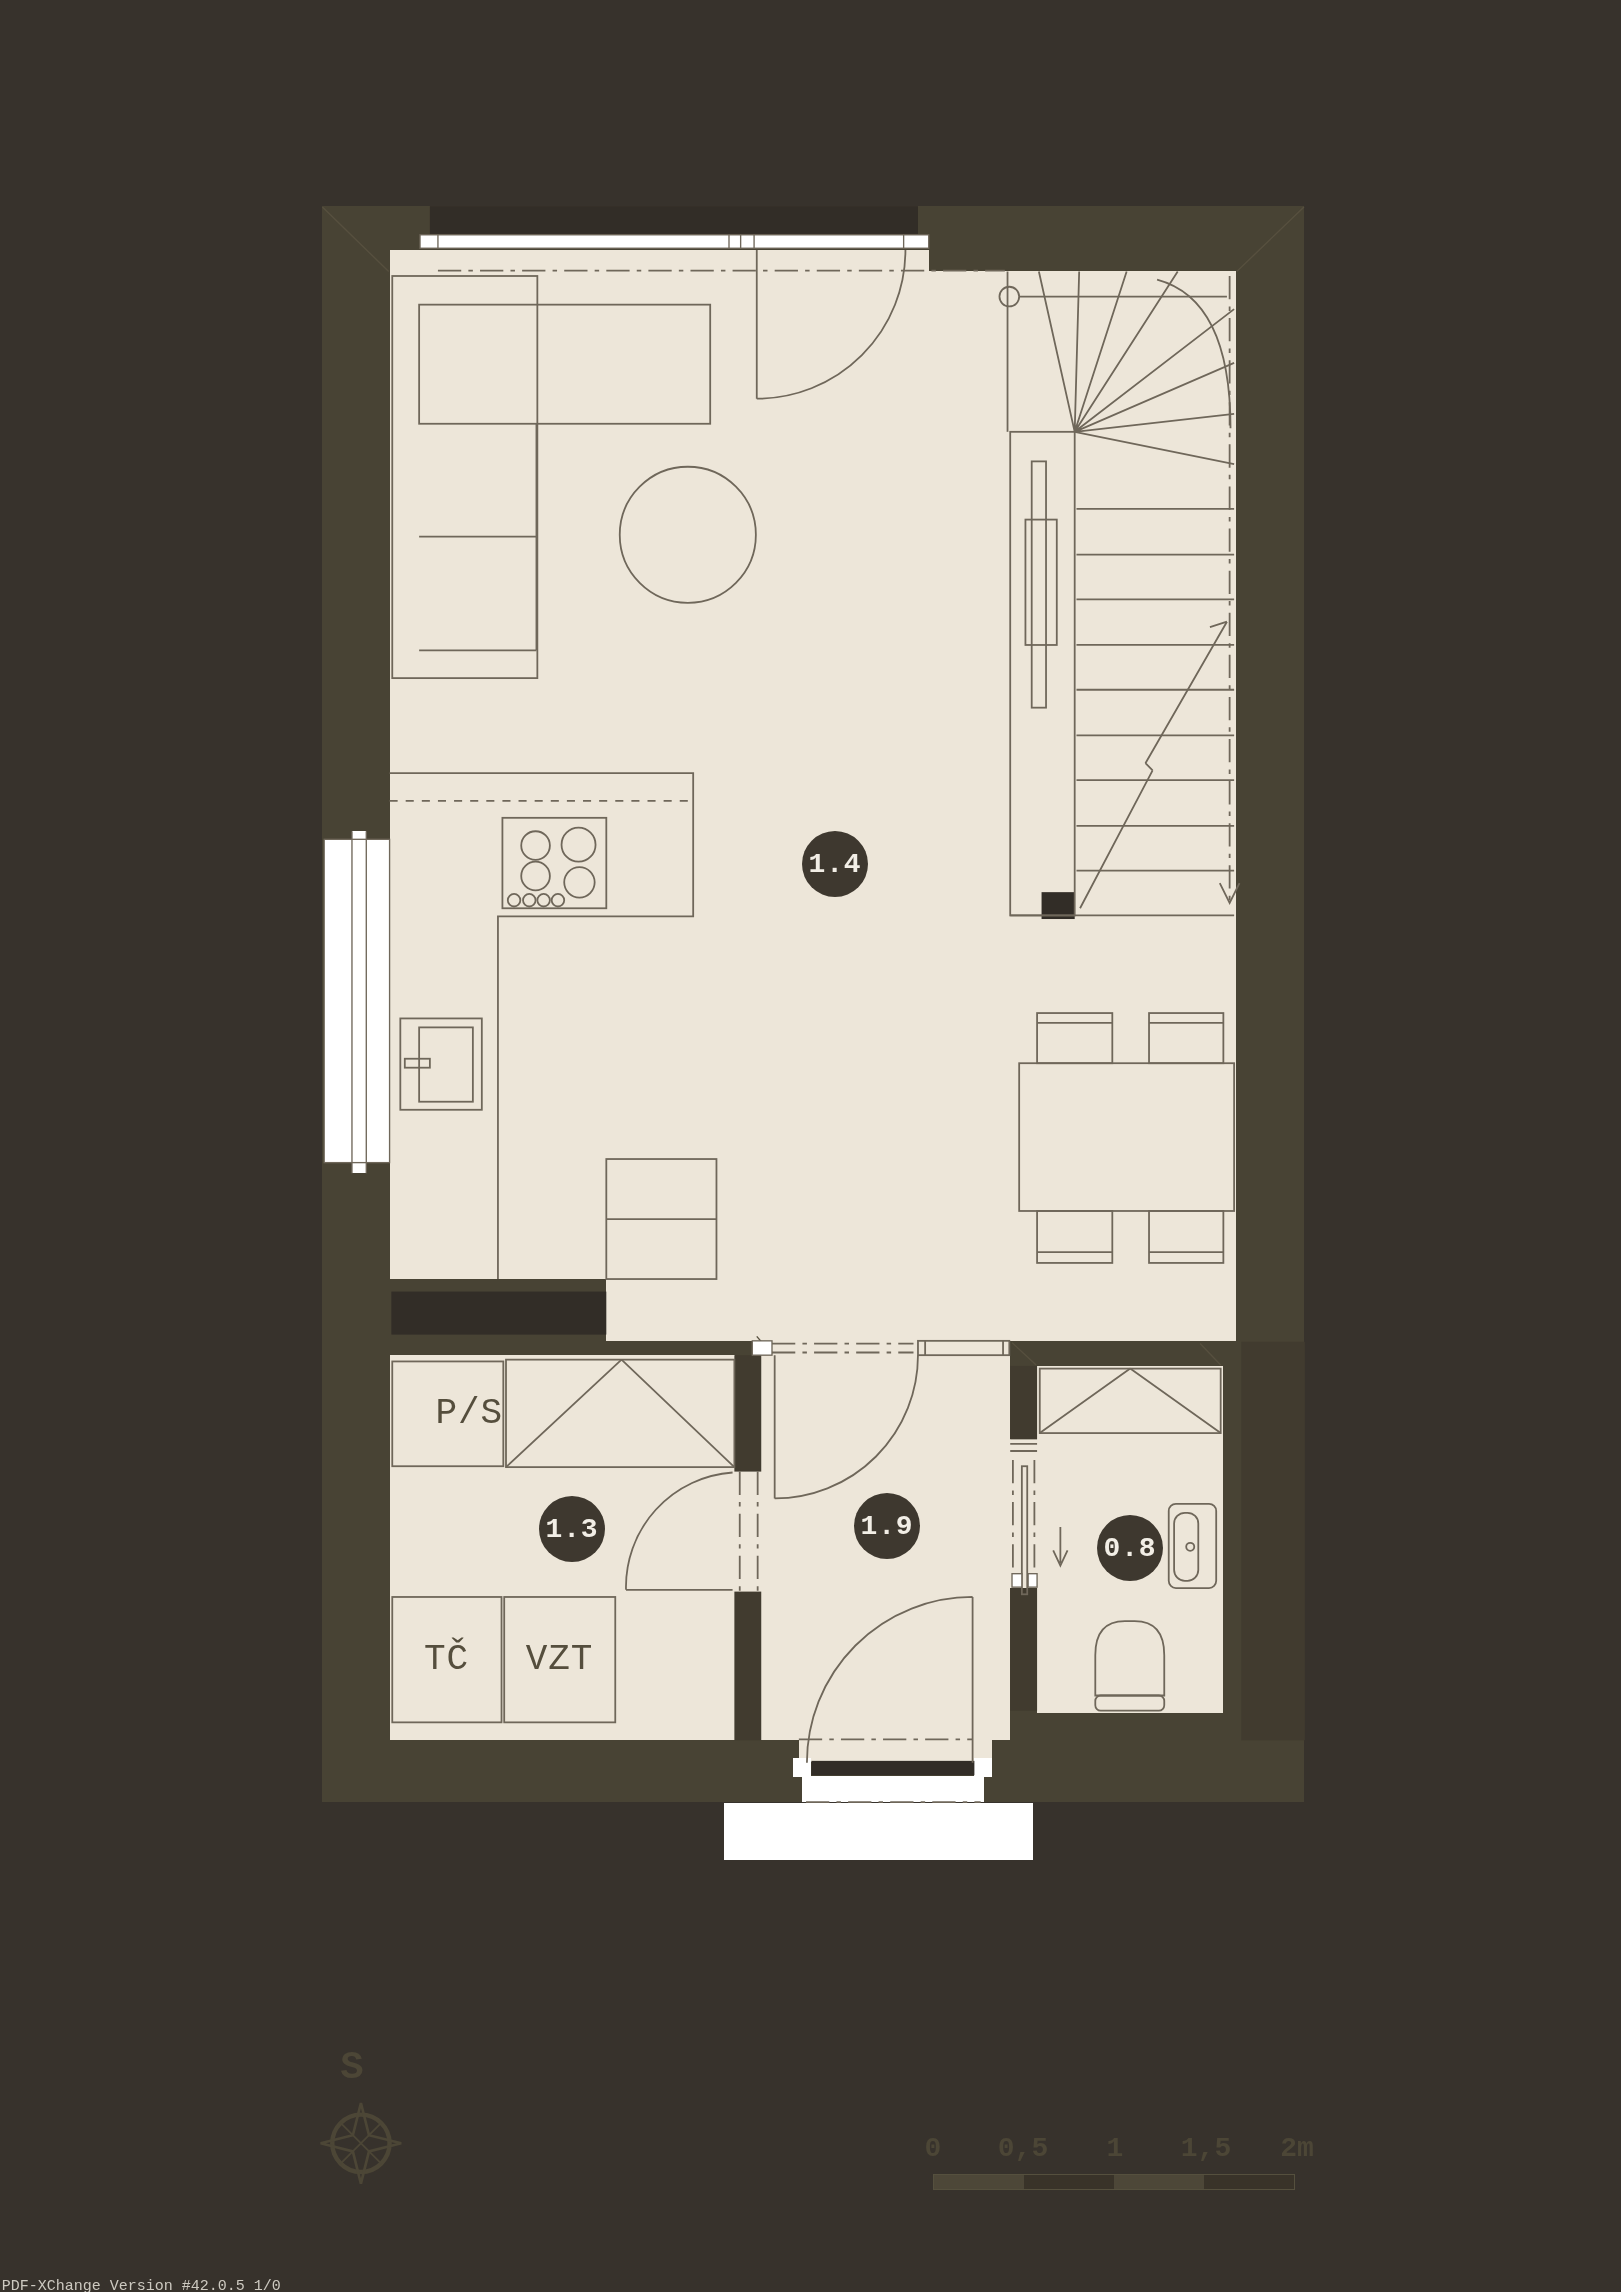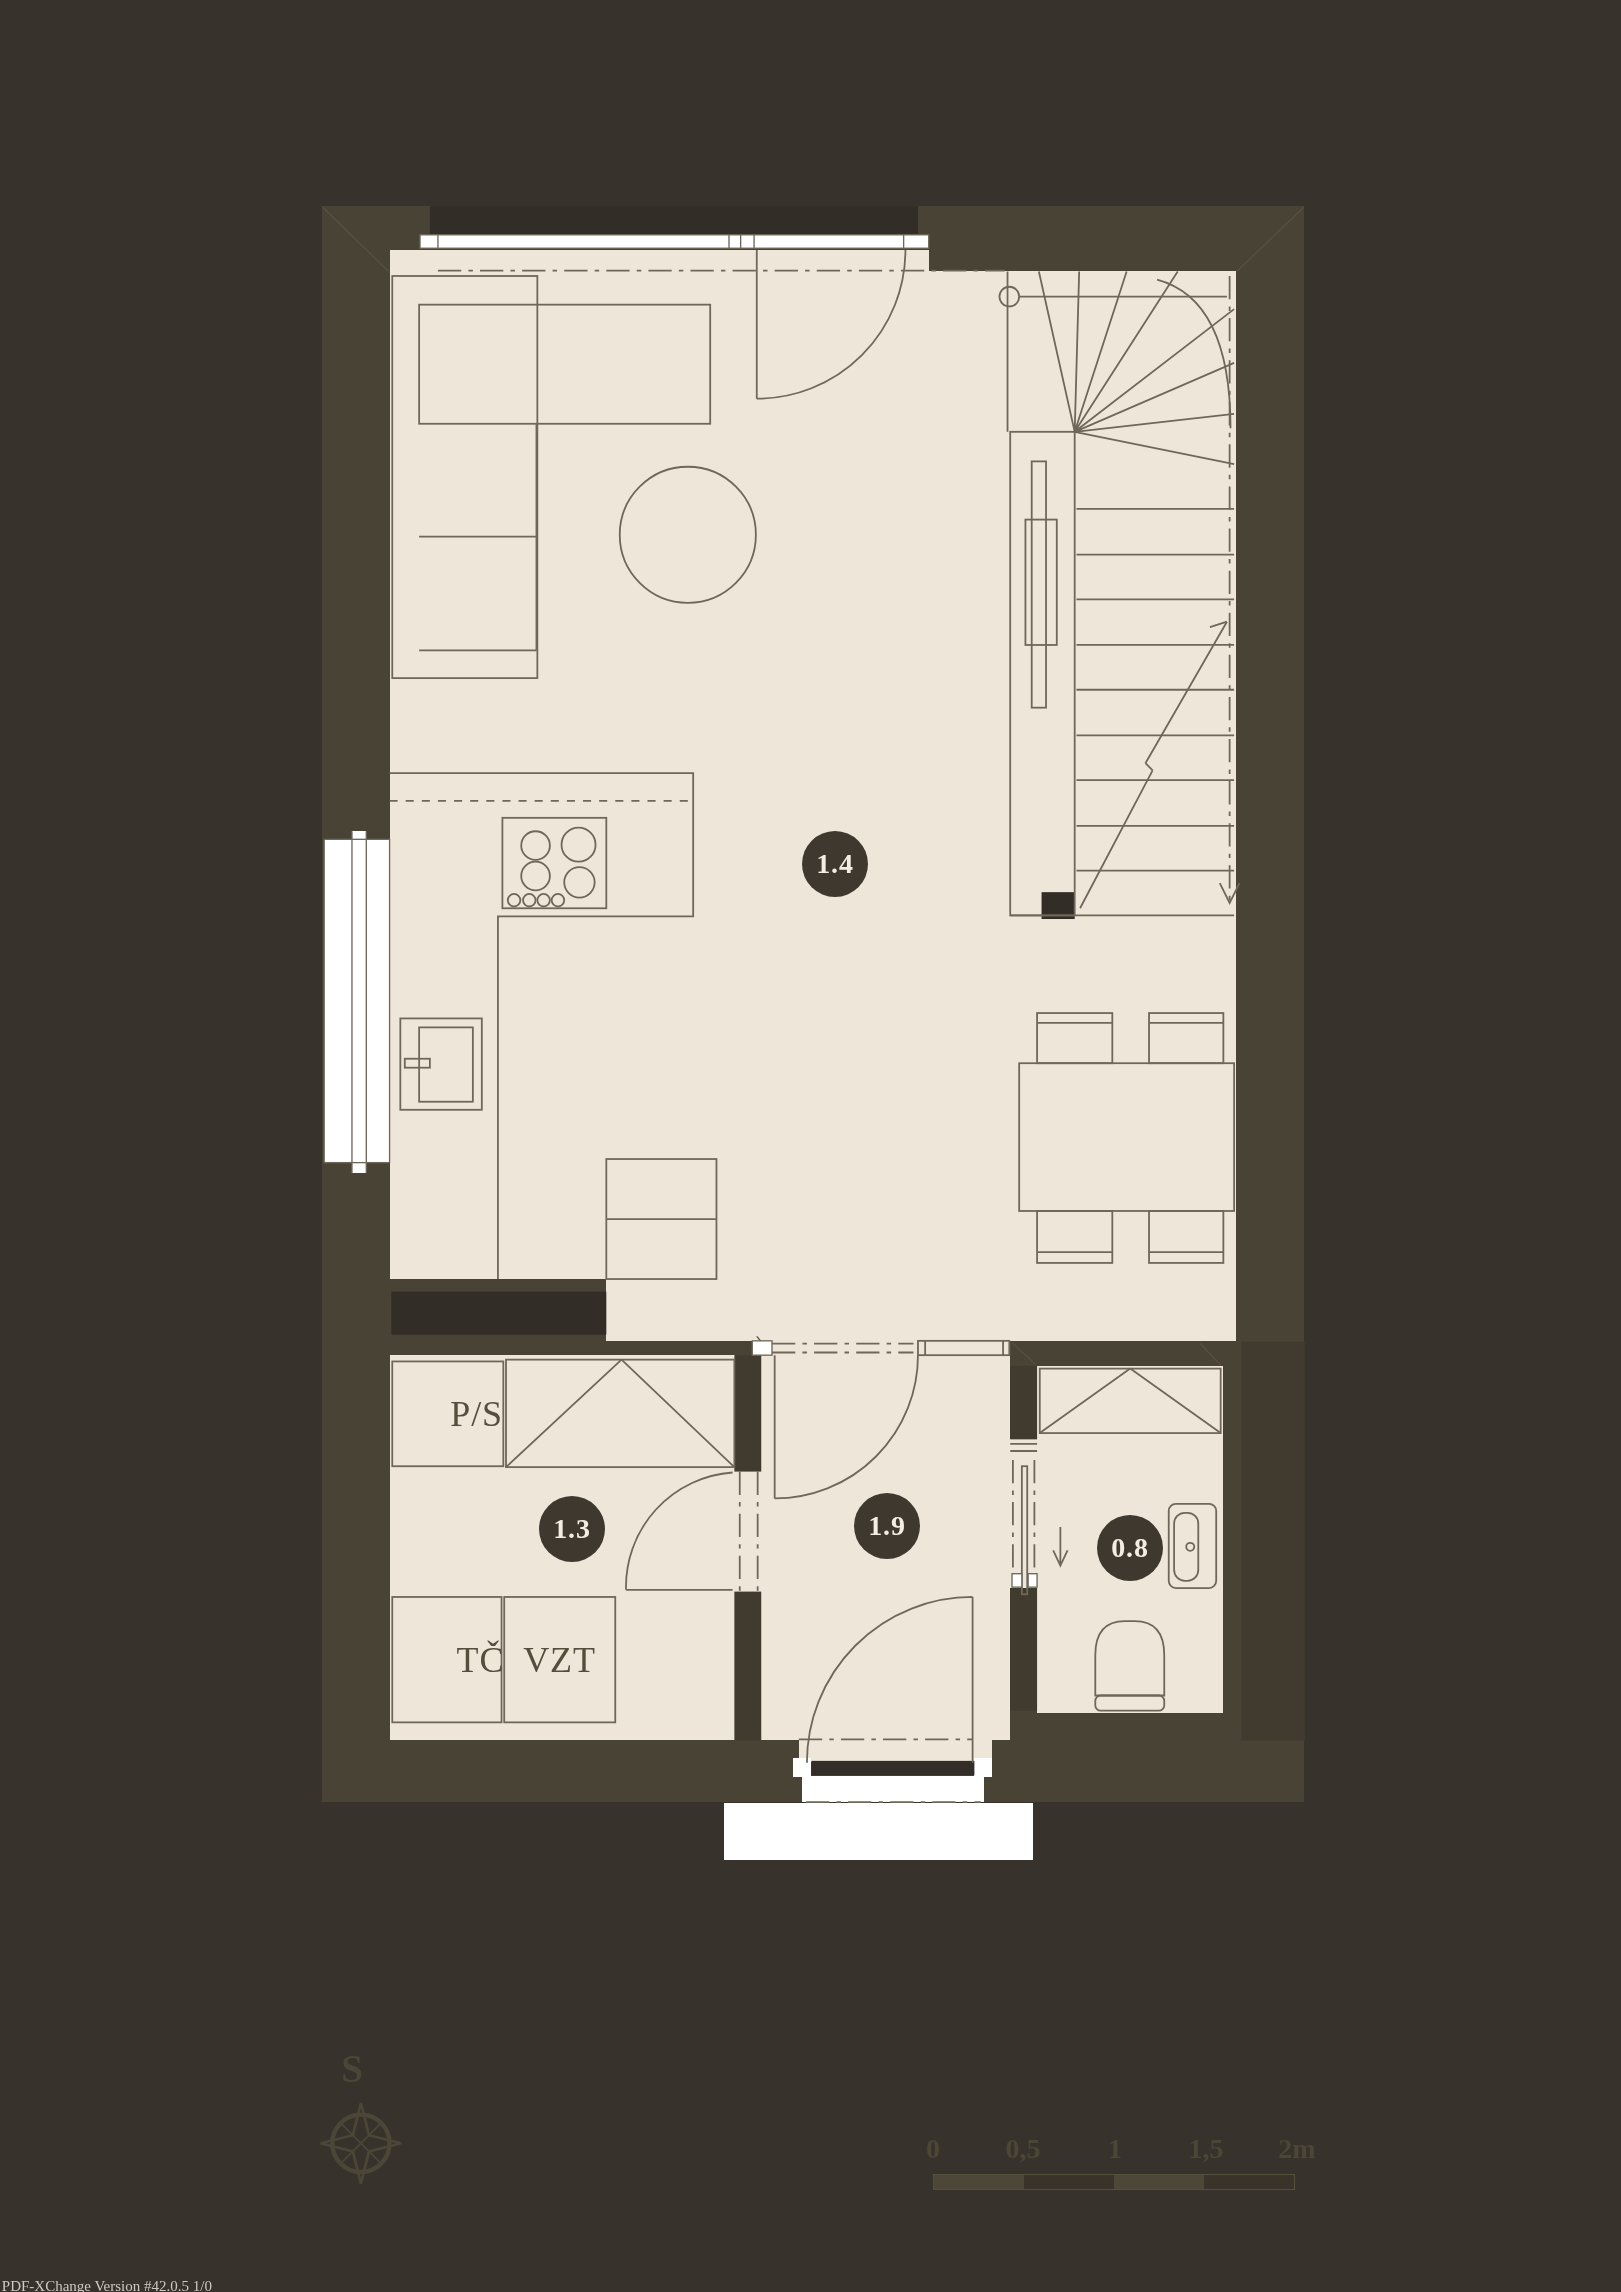--- a/index.html
+++ b/index.html
@@ -1,17 +1,17 @@
 <!DOCTYPE html>
 <html style="font-size:14.3px"><head>
 <meta charset="utf-8">
 <style>
   html,body{margin:0;padding:0;background:#37322c;}
   #canvas{position:relative;width:1557px;height:2293px;background:#37322c;overflow:hidden;
-          font-family:Liberation Serif, serif;}
+          font-family:Liberation Mono, monospace;}
   .abs{position:absolute;}
   .building{left:322px;top:206px;width:982px;height:1596px;background:#484334;}
   .floor{background:#ede6d9;}
   .white{background:#ffffff;}
   svg.lines{left:0;top:0;width:1621px;height:2293px;}
   .room-badge{width:66px;height:66px;border-radius:50%;background:#3e382f;color:#f2eee6;
       display:flex;align-items:center;justify-content:center;font-size:28px;font-weight:bold;letter-spacing:0.9px;}
   .tech-label{display:flex;align-items:center;justify-content:center;color:#554e3d;
       font-size:36px;letter-spacing:0.9px;}
   .compass-s{width:72px;text-align:center;color:#4c4636;font-size:39px;font-weight:bold;}
@@ -202,21 +202,21 @@
   <div class="abs room-badge" style="left:854px;top:1493px;">
       <span>1.9</span>
     </div>
   <div class="abs room-badge" style="left:1097px;top:1515px;">
       <span>0.8</span>
     </div>
 
   <div class="abs tech-label" style="left:392px;top:1361px;width:111px;height:105px;justify-content:flex-end;">
       <span>P/S</span>
     </div>
-  <div class="abs tech-label" style="left:392px;top:1597px;width:109px;height:125px;padding-left:34px;">
+  <div class="abs tech-label" style="left:392px;top:1597px;width:109px;height:125px;">
       <span>TČ</span>
     </div>
   <div class="abs tech-label" style="left:504px;top:1597px;width:111px;height:125px;align-items:center;">
       <span>VZT</span>
     </div>
 
   <div class="abs compass-s" style="left:316px;top:2046px;"><span>S</span></div>
 
   <div class="abs" id="scalebar">
     <span class="tick" style="left:0px;">0</span>

